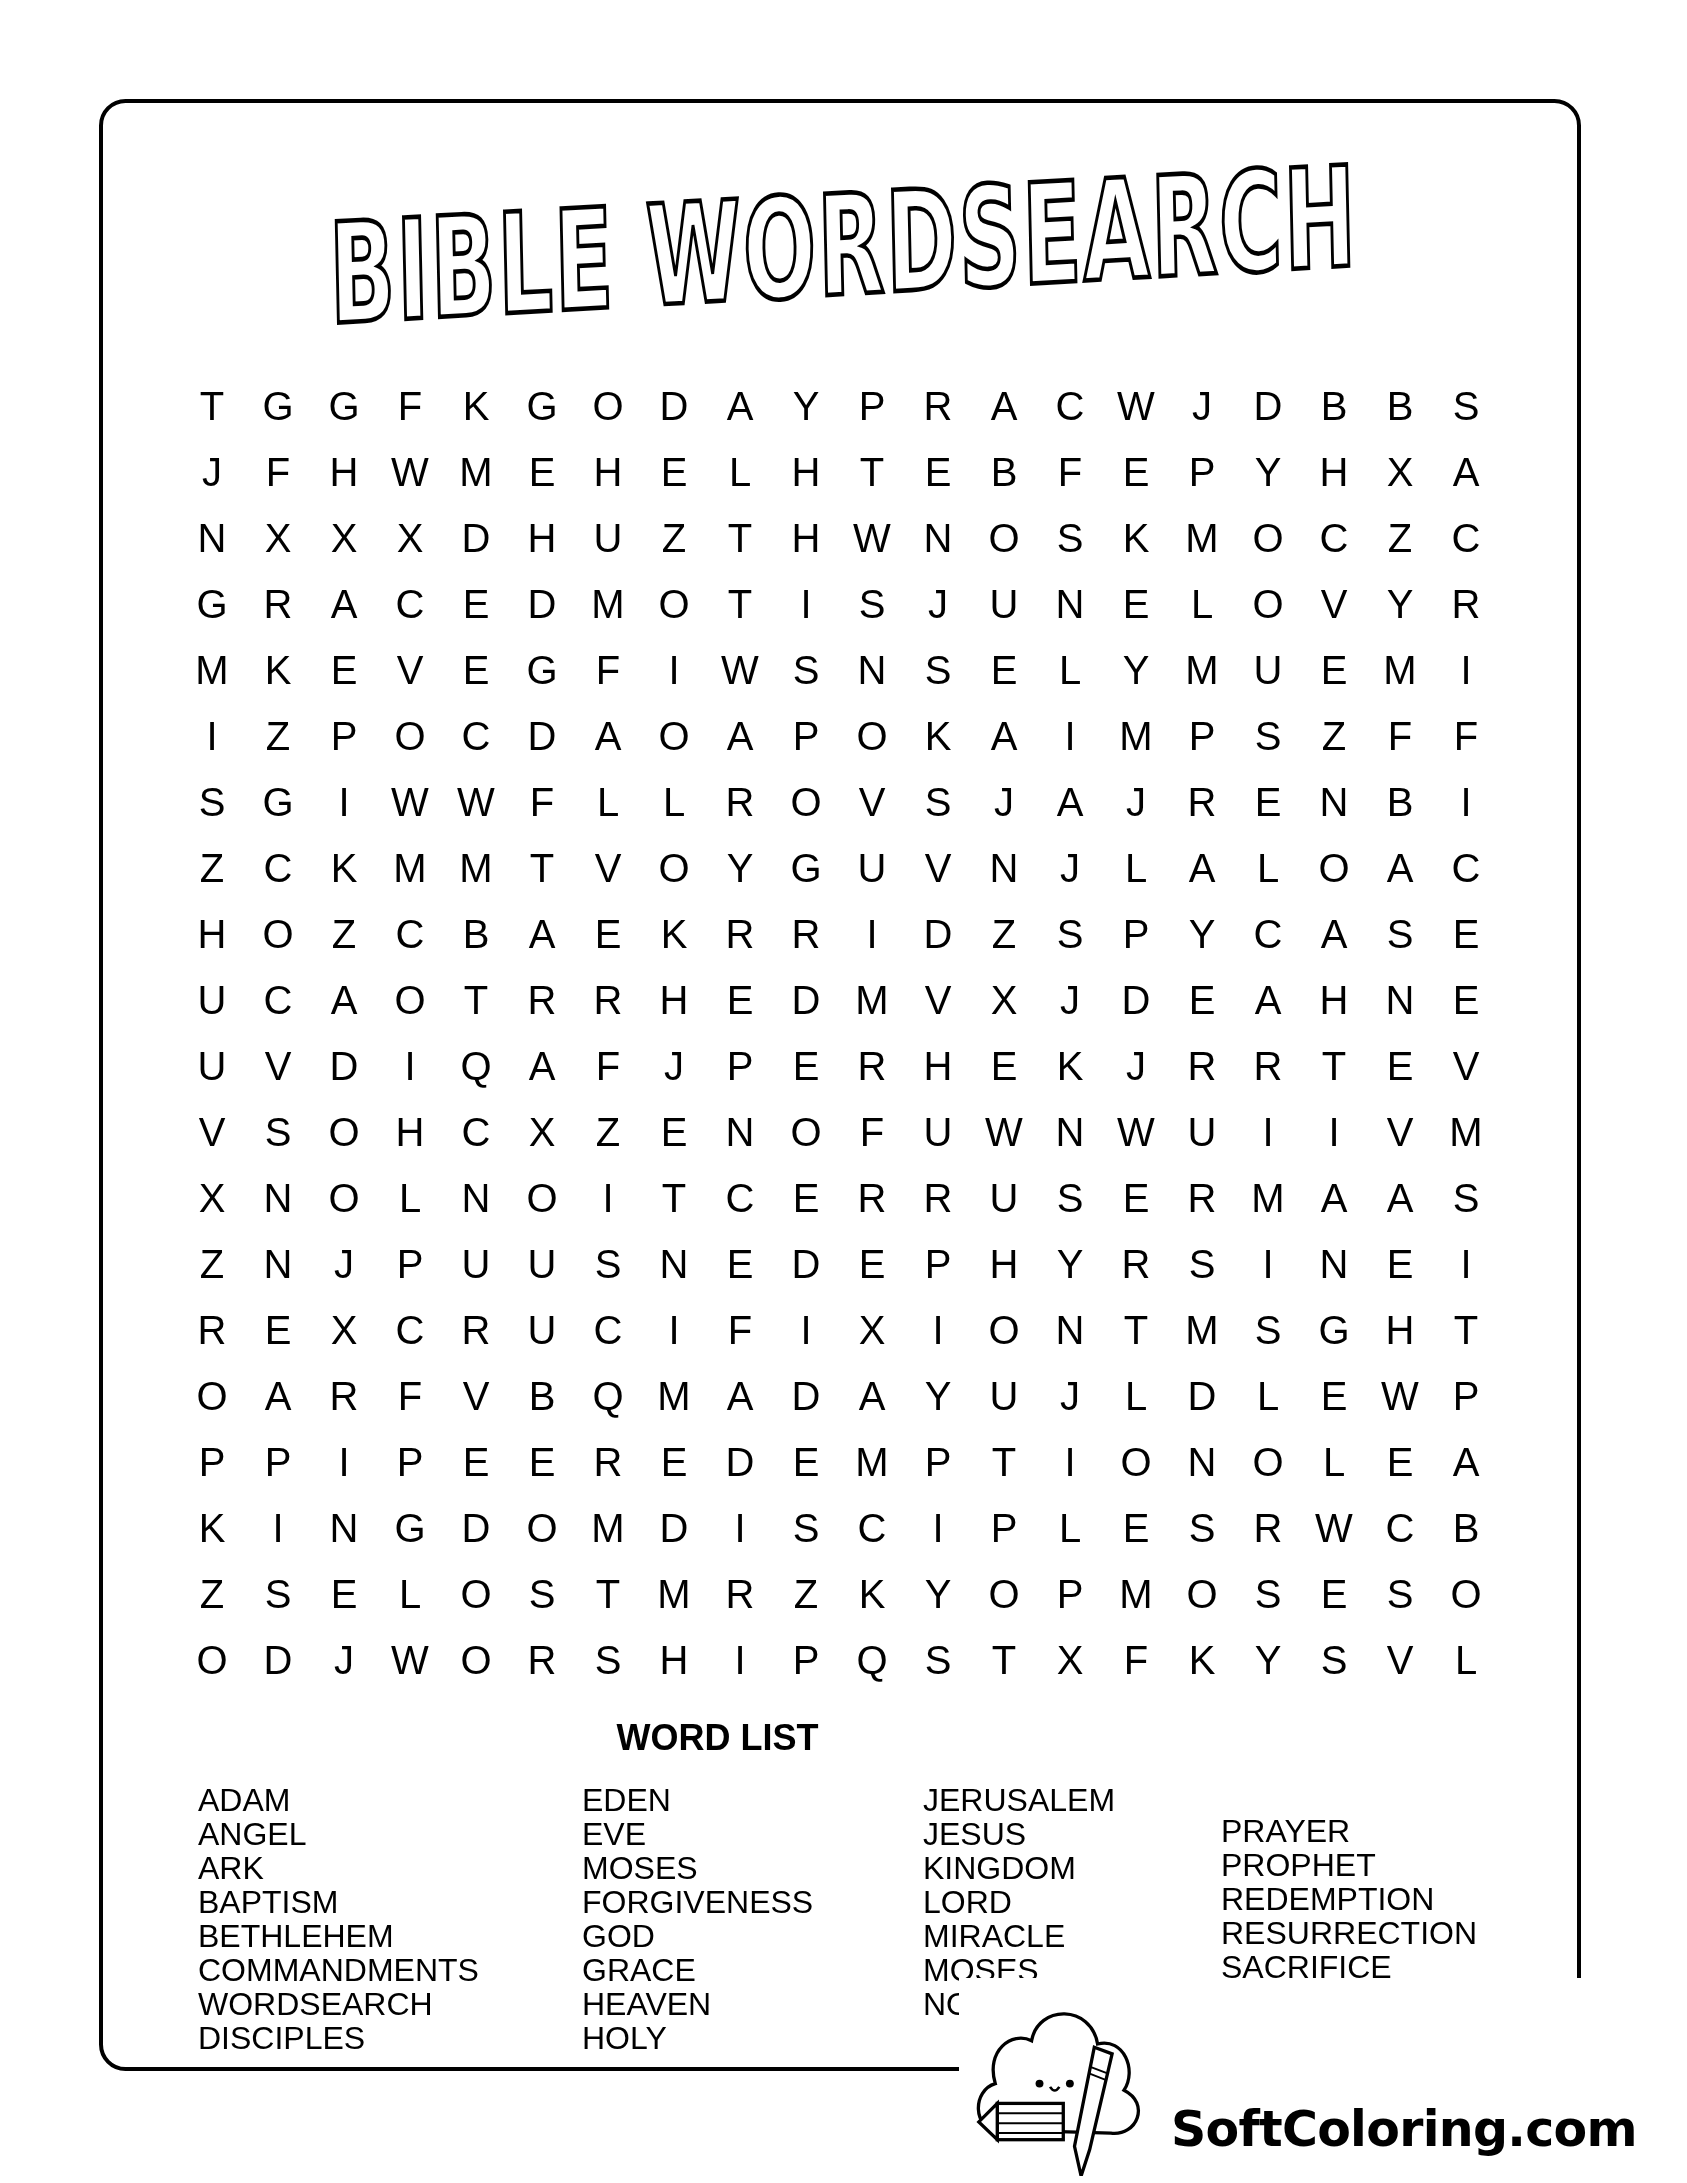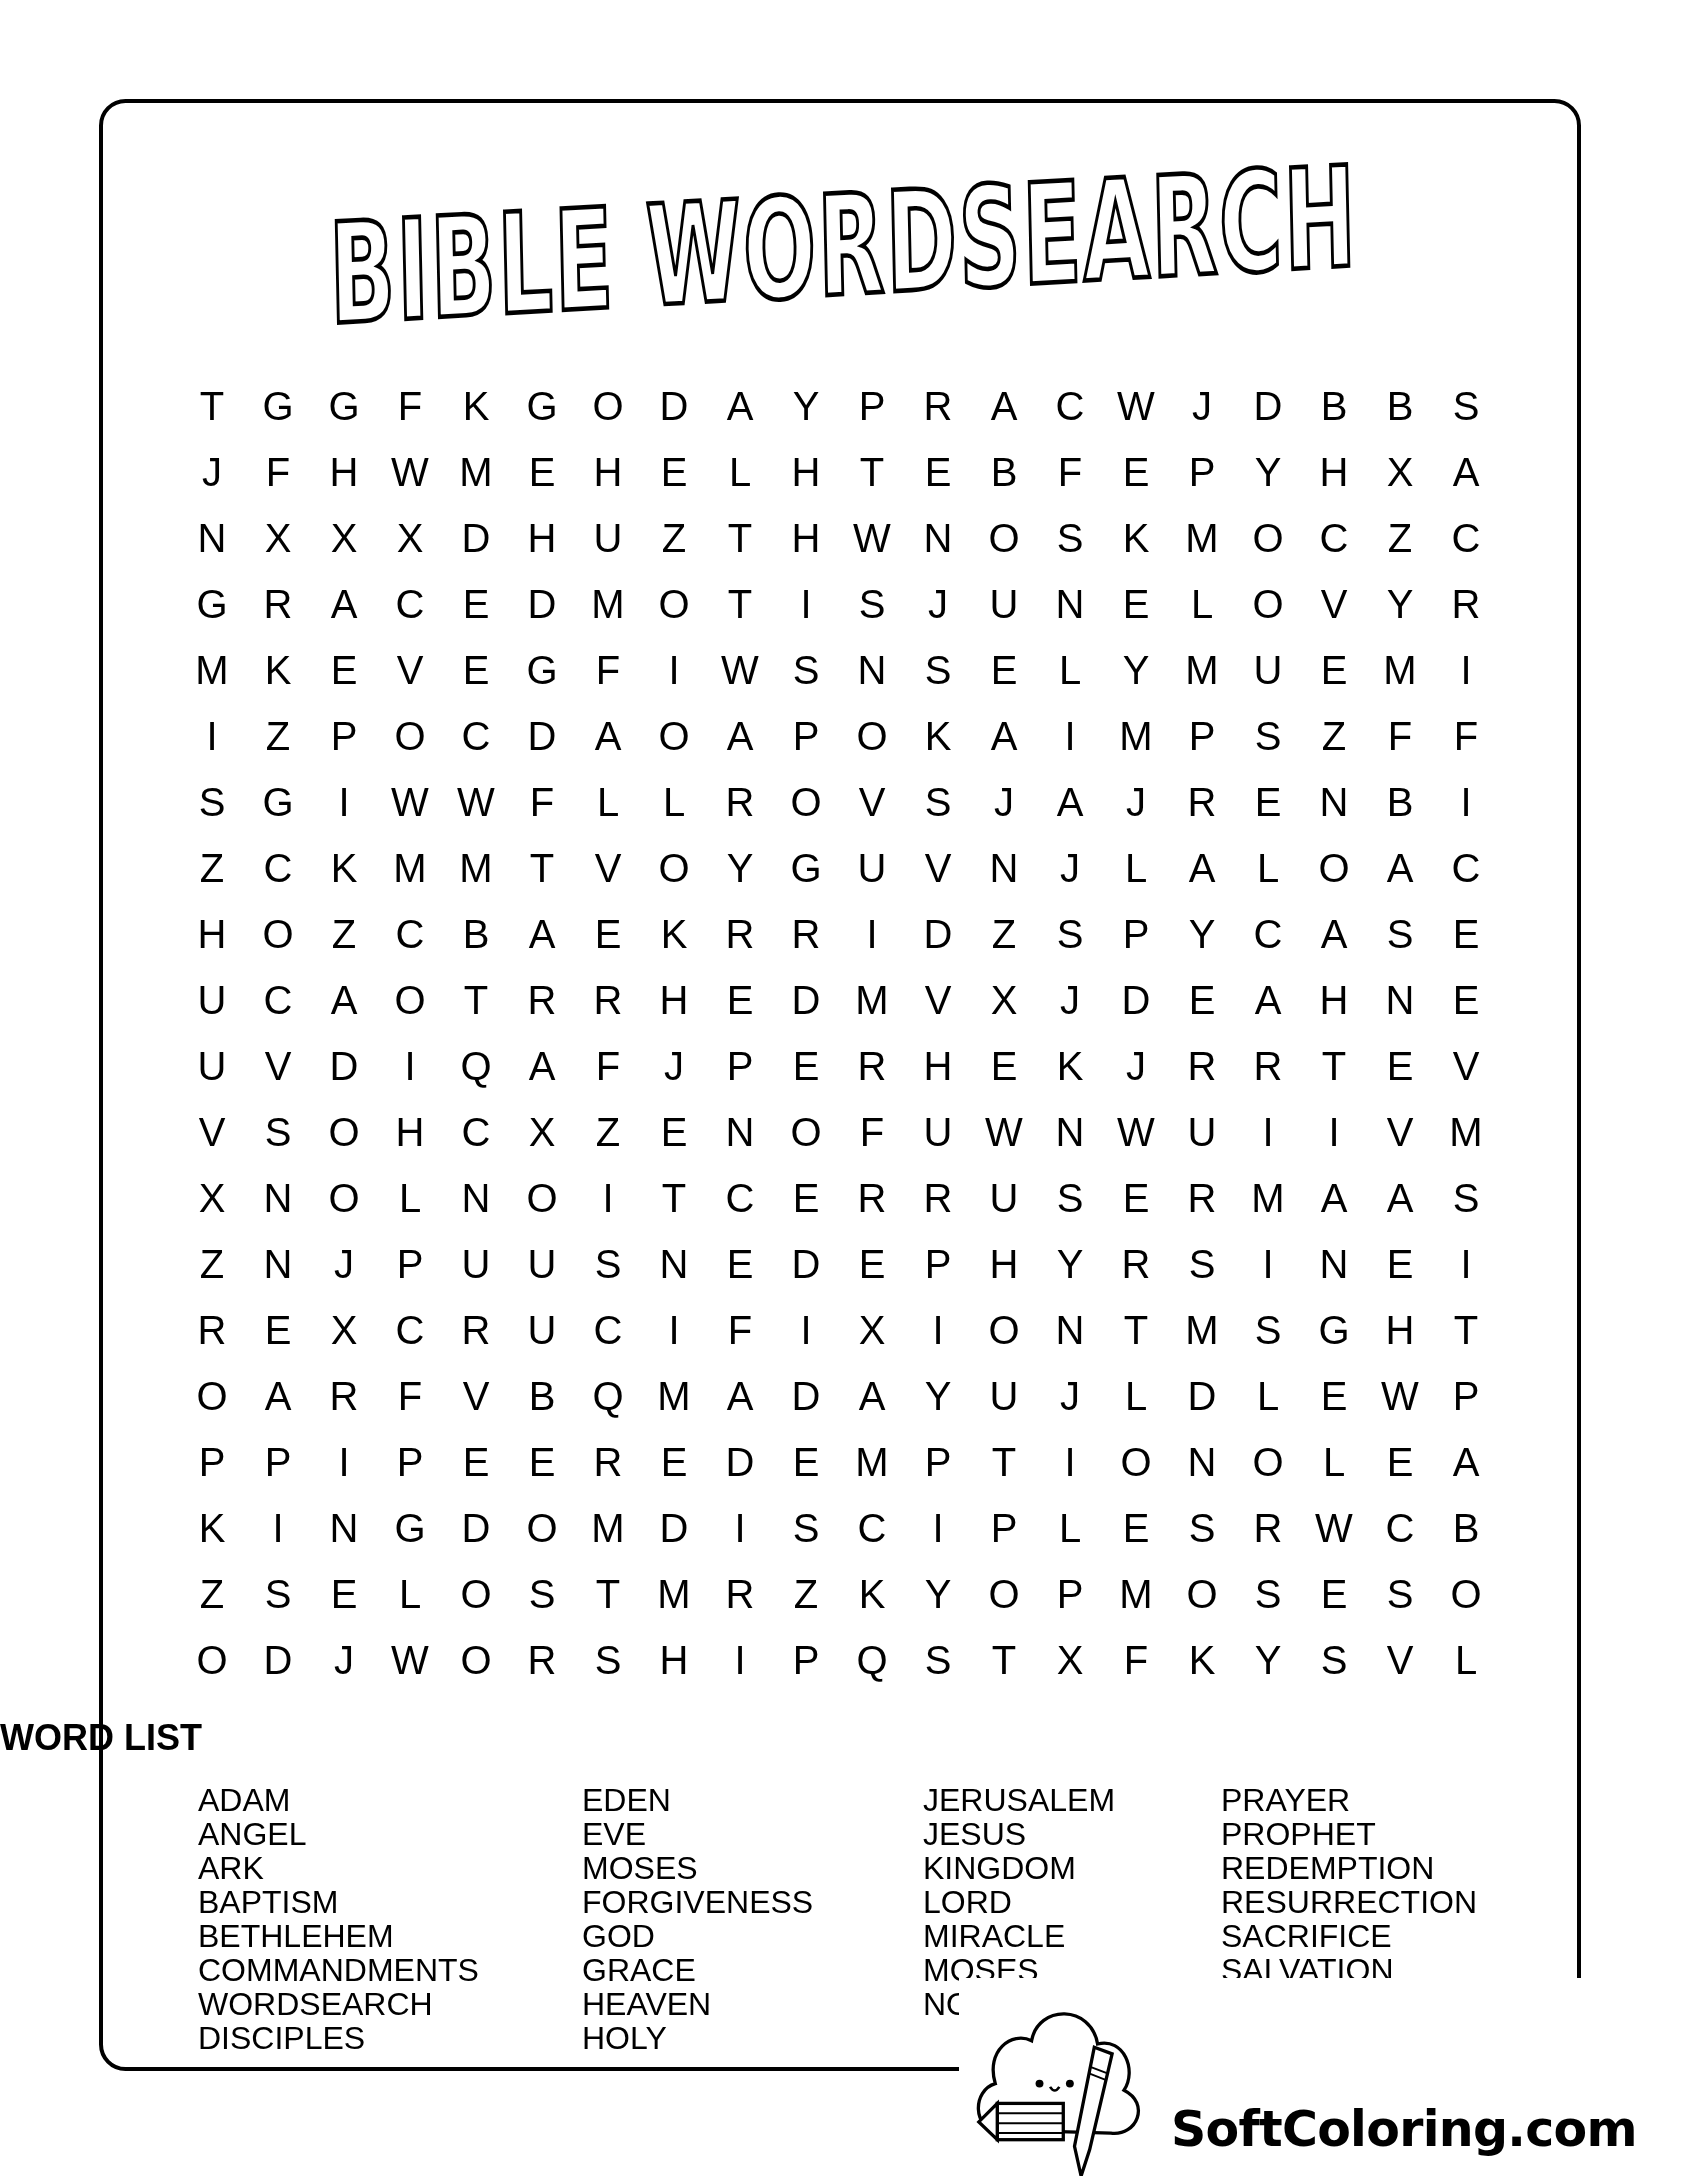--- a/index.html
+++ b/index.html
@@ -2,21 +2,21 @@
 <html style="font-size:10.6px"><head>
 <meta charset="utf-8">
 <style>
   html, body { margin: 0; padding: 0; background: #ffffff; }
   body { width: 1687px; height: 2183px; position: relative; font-family: "Liberation Sans", sans-serif; color: #000; overflow: hidden; }
   .frame { position: absolute; left: 99px; top: 99px; width: 1482px; height: 1972px; border: 4px solid #000; border-radius: 26.5px; box-sizing: border-box; }
   .title-wrap { position: absolute; left: 0; top: 165px; width: 1687px; text-align: center; }
   .title { display: inline-block; font-family: "DejaVu Sans", sans-serif; font-weight: bold; font-size: 139px; letter-spacing: 2.6px; color: #fff; -webkit-text-stroke: 4.6px #000; transform: scaleX(0.62) rotate(-2deg); transform-origin: center; white-space: nowrap; }
   .grid { position: absolute; left: 179px; top: 380px; display: grid; grid-template-columns: repeat(20, 66px); grid-auto-rows: 66px; }
   .cell { font-size: 40px; text-align: center; line-height: 53px; }
-  .wl-title { position: absolute; left: 0; top: 1717px; width: 1421px; font-size: 36px; font-weight: bold; }
+  .wl-title { position: absolute; left: 0; top: 1717px; width: 1421px; text-align: center; font-size: 36px; font-weight: bold; padding-left: 7px; }
   .wl-col { position: absolute; top: 1783px; font-size: 32px; line-height: 34px; }
   .wl-col div { white-space: nowrap; }
   .logo { position: absolute; left: 959px; top: 1978px; width: 662px; height: 205px; background: #fff; }
   .logo-text { position: absolute; left: 212px; top: 99px; font-family: "DejaVu Sans", sans-serif; font-weight: bold; font-size: 49px; letter-spacing: -0.7px; margin-top: 24px; }
 </style>
 </head>
 <body>
 
 <div class="frame"></div>
 
@@ -451,21 +451,21 @@
   </div>
 <div class="wl-col" id="col2" style="left:923px;">
     <div>JERUSALEM</div>
     <div>JESUS</div>
     <div>KINGDOM</div>
     <div>LORD</div>
     <div>MIRACLE</div>
     <div>MOSES</div>
     <div>NOAH</div>
   </div>
-<div class="wl-col" id="col3" style="left:1221px;">
+<div class="wl-col" id="col3" style="left:1221px;margin-top:31px;">
     <div>PRAYER</div>
     <div>PROPHET</div>
     <div>REDEMPTION</div>
     <div>RESURRECTION</div>
     <div>SACRIFICE</div>
     <div>SALVATION</div>
     <div>WORSHIP</div>
   </div>
 
 <div class="logo">

